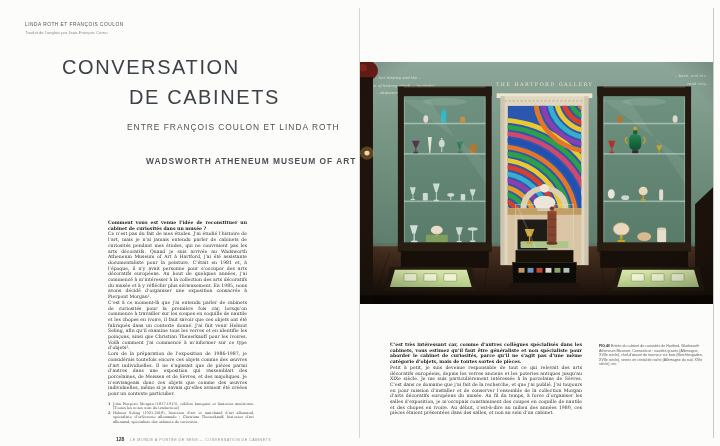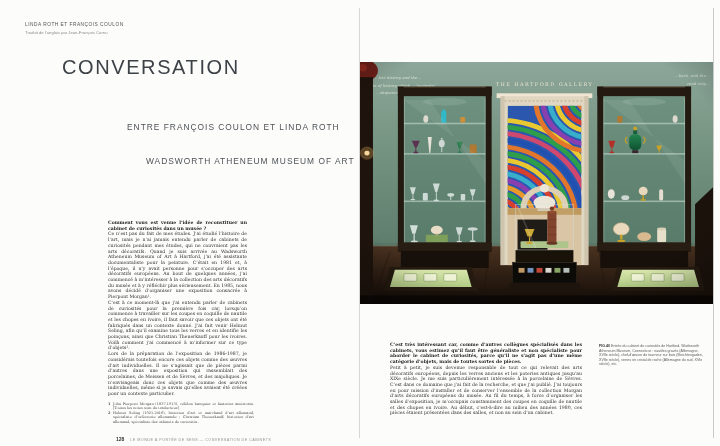--- a/index.html
+++ b/index.html
@@ -13,21 +13,21 @@
 
   
   .kicker{position:absolute;left:25px;top:16px;font-size:4.8px;letter-spacing:.5px;color:#55544f;}
   .translation{position:absolute;left:25px;top:24px;font-size:4.2px;color:#8d8c86;}
   .title-line{margin:0;font-weight:300;color:#3d4247;font-size:20px;letter-spacing:1.6px;position:absolute;white-space:nowrap;}
   .t1{left:62px;top:50px;}
   .t2{left:129px;top:80px;}
   .sub{position:absolute;font-size:8.4px;letter-spacing:1px;color:#4e5257;white-space:nowrap;padding-left:39px;}
   .s1{left:88px;top:116px;}
   .s2{left:45px;top:133px;}
-  .s3{left:107px;top:150px;}
+  .s3{left:107px;top:150px;font-weight:bold;}
   .body-col{position:absolute;left:108px;top:214px;width:139px;
             font-family:"DejaVu Serif",serif;font-size:4.6px;line-height:5.7px;
             color:#2f2d2a;text-align:justify;}
   .body-col p{margin:0;}
   .q{font-weight:700;color:#262522;}
   .footnotes{position:absolute;left:108px;top:396px;width:146px;
              font-family:"DejaVu Serif",serif;font-size:3.5px;line-height:4.4px;color:#4a4945;}
   .fn{display:flex;}
   .fn-num{font-weight:700;width:5px;flex:none;}
   .fn-text{flex:1;text-align:justify;}
@@ -48,20 +48,21 @@
 </style>
 </head>
 <body>
 
 <div class="spread">
 
   <div class="page page-left">
     <div class="kicker">LINDA ROTH ET FRANÇOIS COULON</div>
     <div class="translation">Traduit de l’anglais par Jean-François Cornu</div>
     <h1 class="title-line t1">CONVERSATION</h1>
+    <h1 class="title-line t2">DE CABINETS</h1>
     <div class="sub s1">ENTRE FRANÇOIS COULON ET LINDA ROTH</div>
     <div class="sub s3">WADSWORTH ATHENEUM MUSEUM OF ART</div>
 
     <div class="body-col">
       <p class="q">Comment vous est venue l’idée de reconstituer un cabinet de curiosités dans un musée ?</p>
       <p>Ce n’est pas du fait de mes études. J’ai étudié l’histoire de l’art, mais je n’ai jamais entendu parler de cabinets de curiosités pendant mes études, qui ne couvraient pas les arts décoratifs. Quand je suis arrivée au Wadsworth Atheneum Museum of Art à Hartford, j’ai été assistante documentaliste pour la peinture. C’était en 1981 et, à l’époque, il n’y avait personne pour s’occuper des arts décoratifs européens. Au bout de quelques années, j’ai commencé à m’intéresser à la collection des arts décoratifs du musée et à y réfléchir plus sérieusement. En 1985, nous avons décidé d’organiser une exposition consacrée à Pierpont Morgan¹.</p>
       <p>C’est à ce moment-là que j’ai entendu parler de cabinets de curiosités pour la première fois car, lorsqu’on commence à travailler sur les coupes en coquille de nautile et les chopes en ivoire, il faut savoir que ces objets ont été fabriqués dans un contexte donné. J’ai fait venir Helmut Seling, afin qu’il examine tous les verres et en identifie les poinçons, ainsi que Christian Theuerkauff pour les ivoires. Voilà comment j’ai commencé à m’informer sur ce type d’objets².</p>
       <p>Lors de la préparation de l’exposition de 1986-1987, je considérais toutefois encore ces objets comme des œuvres d’art individuelles. Il ne s’agissait que de pièces parmi d’autres dans une exposition qui rassemblait des porcelaines, de Meissen et de Sèvres, et des majoliques. Je n’envisageais donc ces objets que comme des œuvres individuelles, même si je savais qu’elles avaient été créées pour un contexte particulier.</p>
     </div>
 

